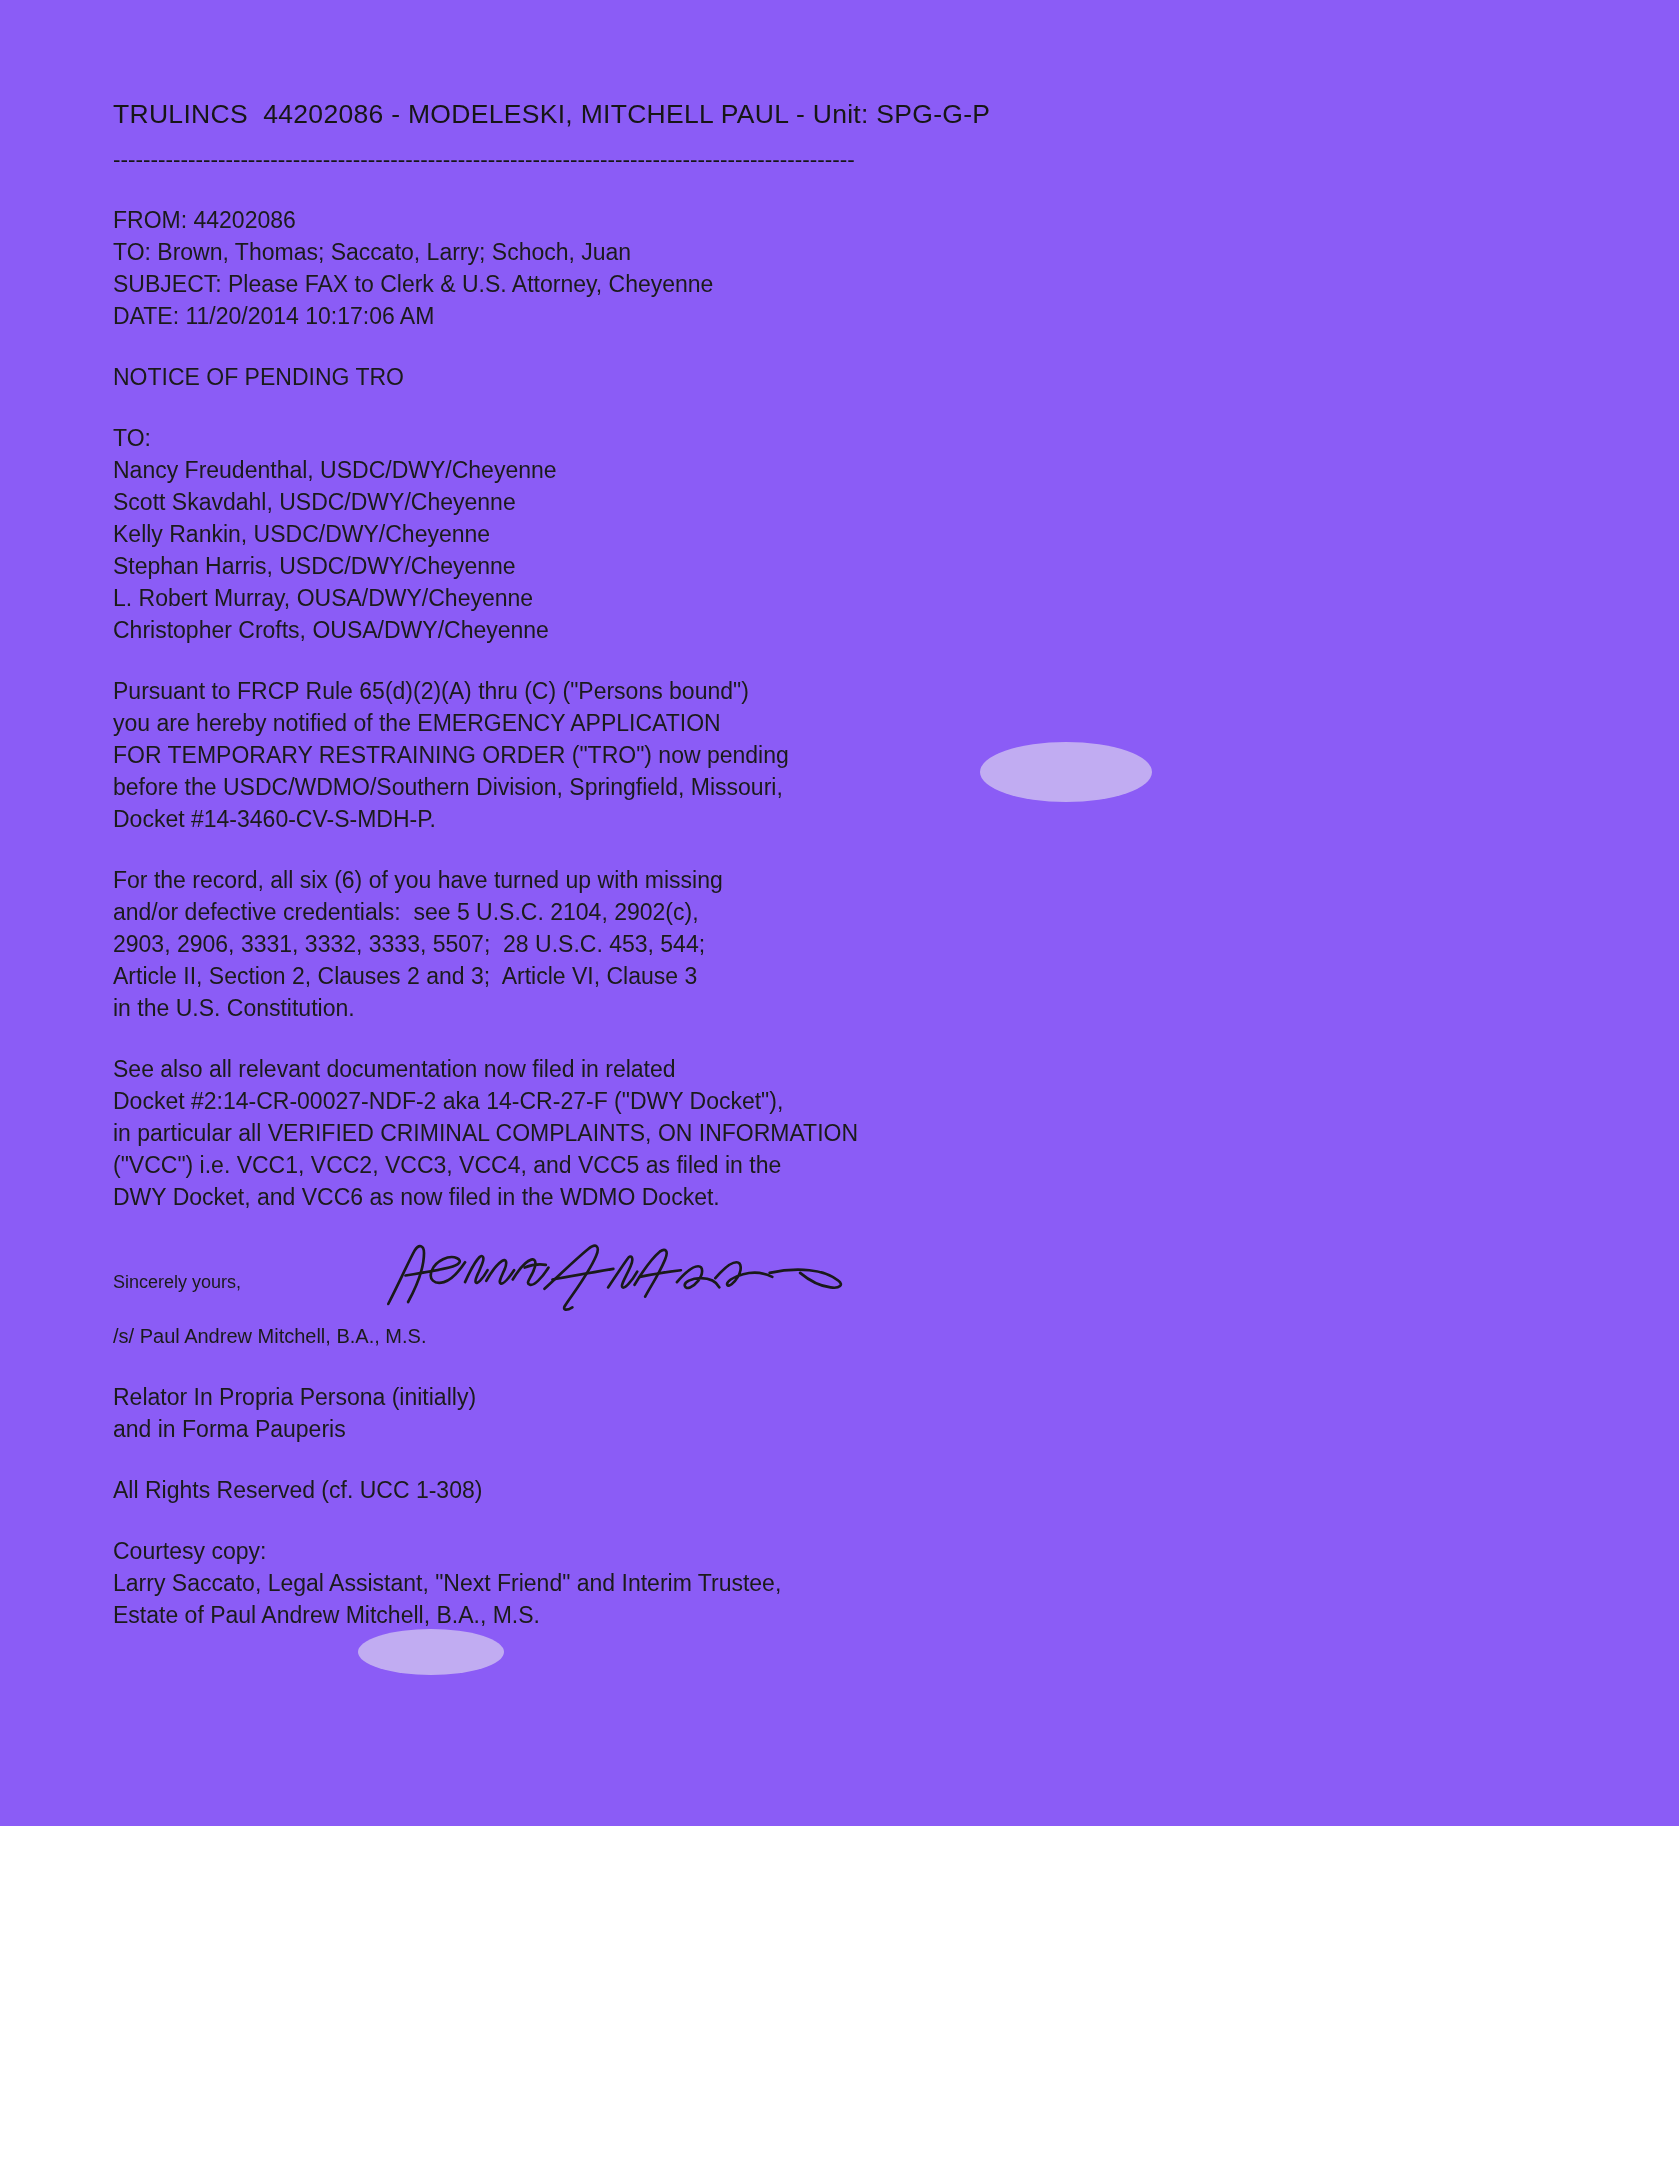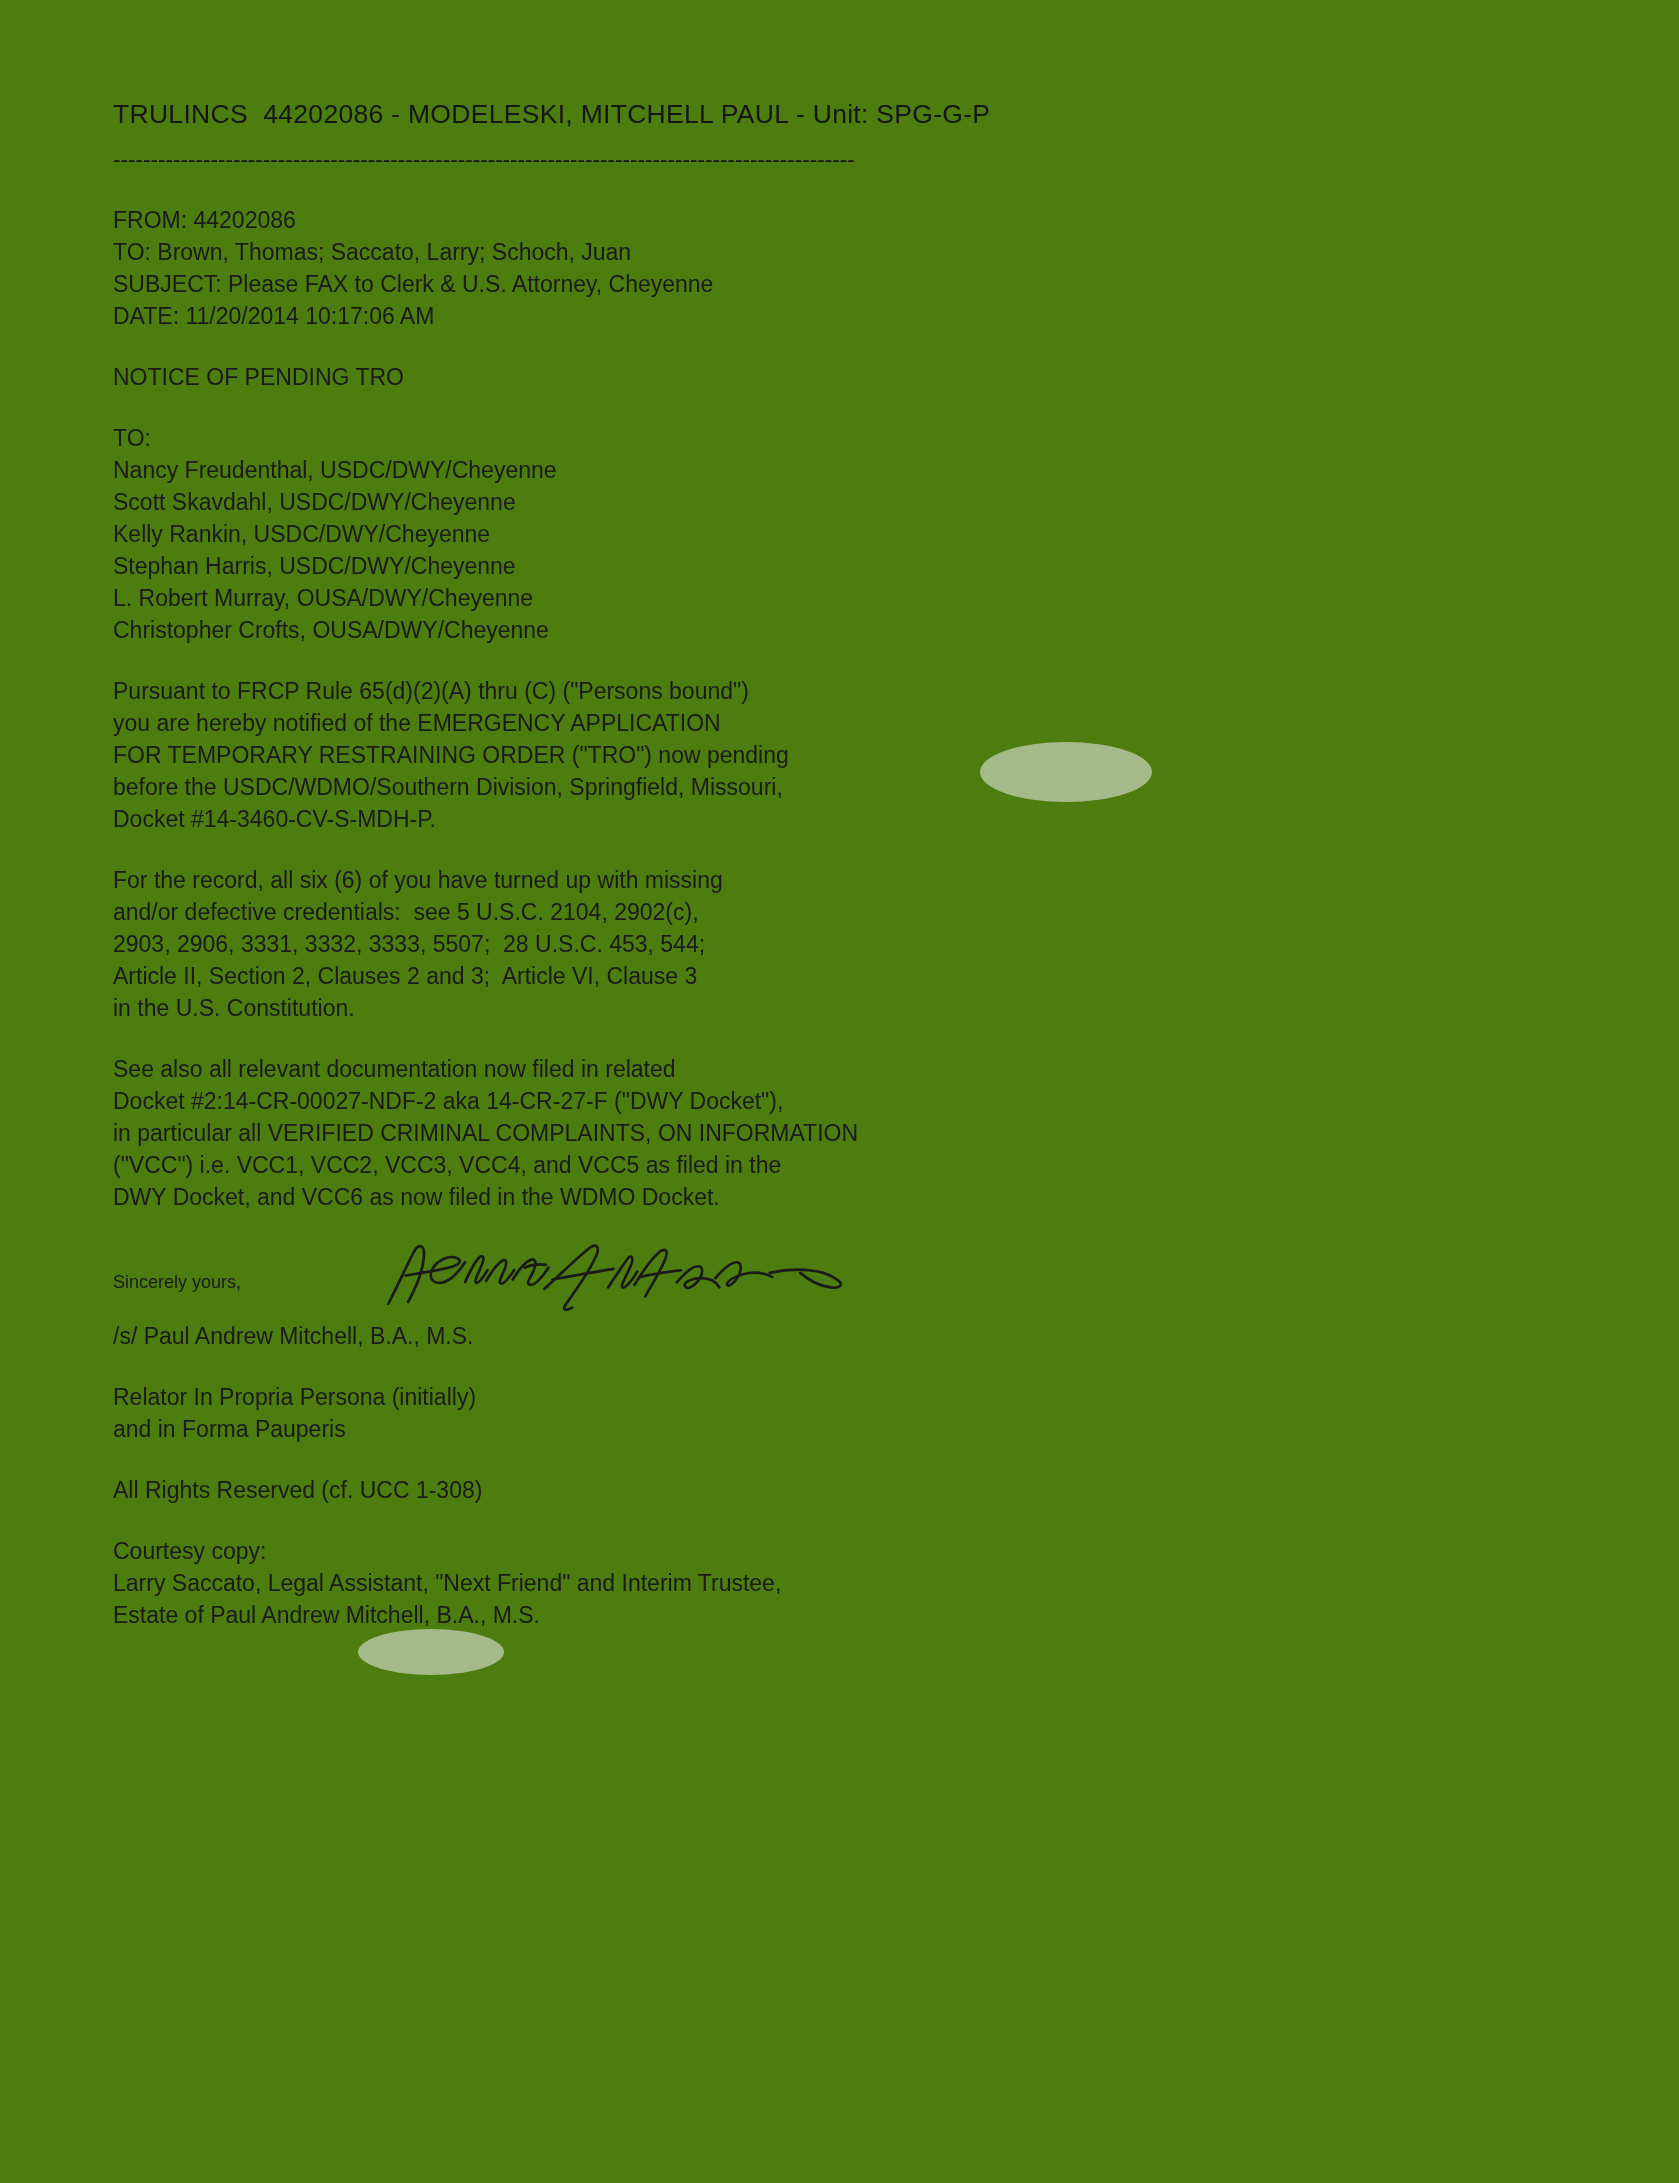--- a/index.html
+++ b/index.html
@@ -6,23 +6,23 @@
     margin: 0;
     padding: 0;
     background: #ffffff;
   }
   body {
     font-family: "Liberation Sans", sans-serif;
     color: #1a1a1a;
   }
   .page {
     width: 1680px;
-    height: 2183px;
+    height: 1826px;
     position: relative;
-    background: #4d7c0f;
+    background: #8b5cf6;
     box-sizing: border-box;
     padding: 99px 113px 0 113px;
     overflow: hidden;
   }
   .doc-header {
     font-size: 26.5px;
     letter-spacing: 0.3px;
     color: #161616;
     white-space: pre;
   }
@@ -62,21 +62,21 @@
     top: 20px;
   }
   .signature {
     position: absolute;
     left: 262px;
     top: -5.3px;
     width: 490px;
     height: 73px;
   }
   .sig-sub {
-    font-size: 23px;
+    font-size: 20px;
     line-height: 32px;
     margin: 4px 0 29px 0;
   }
   .subtle-smudge {
     position: absolute;
     pointer-events: none;
     background: #efefef;
     opacity: 0.55;
     border-radius: 50%;
   }

